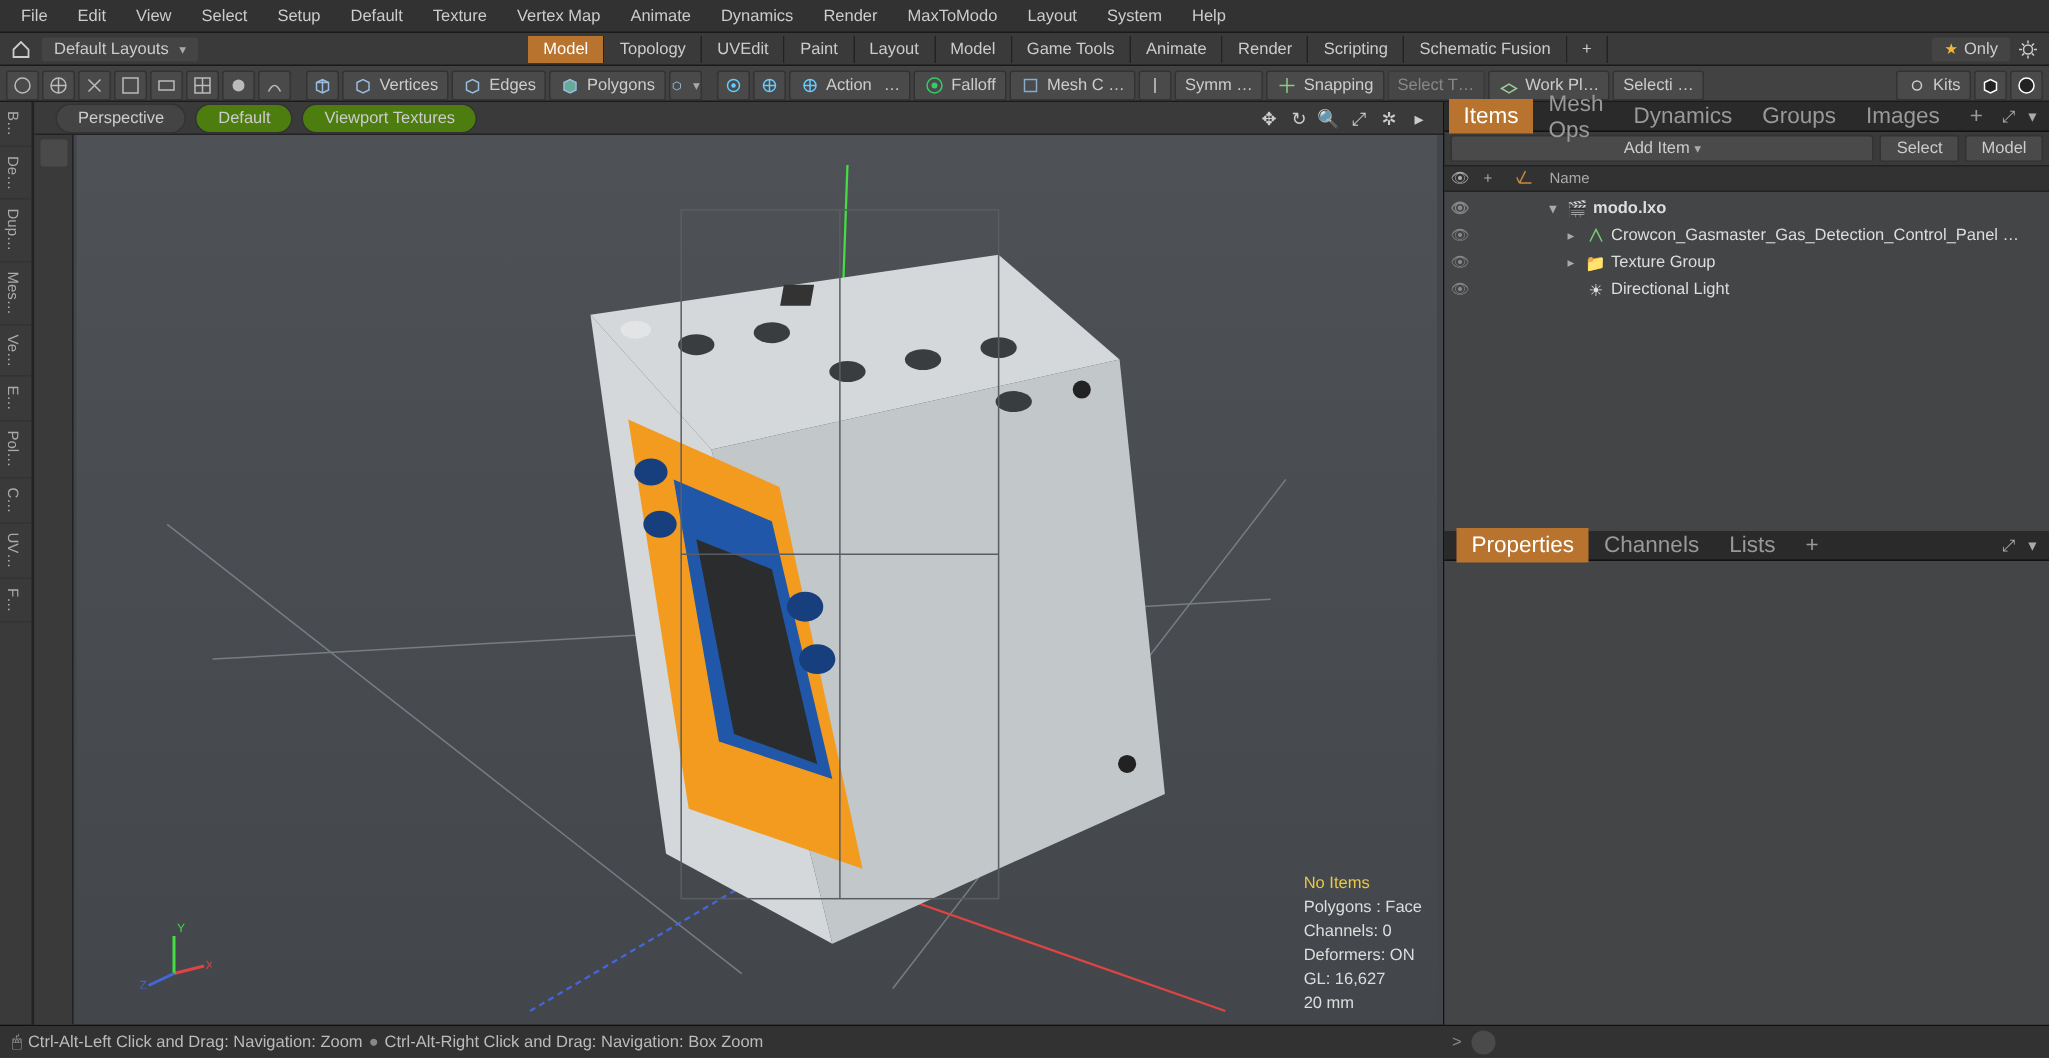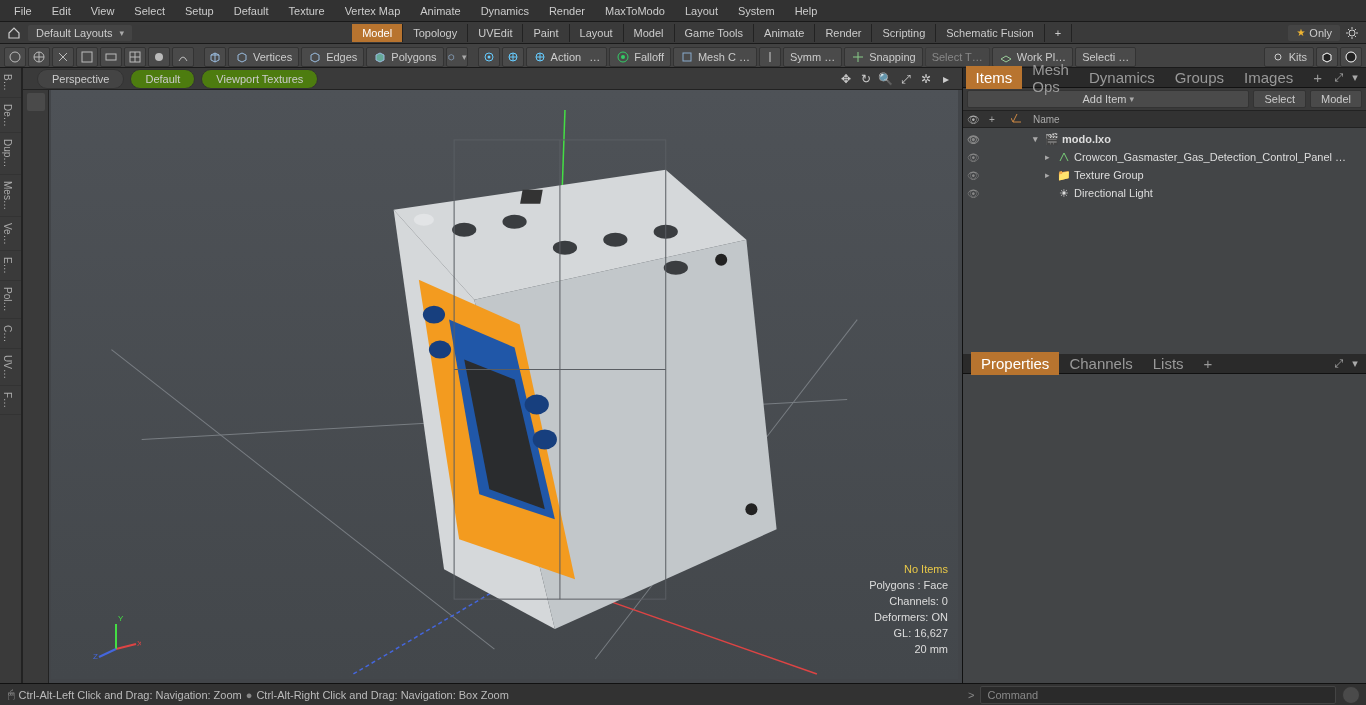--- a/index.html
+++ b/index.html
@@ -40,21 +40,21 @@
 .vp-tab.r { background: #4d7c0f; }
 .vp-icons-right { margin-left: auto; display: flex; gap: 4px; padding-right: 4px; }
 .vp-icons-right span { width: 16px; height: 16px; display:flex; align-items:center; justify-content:center; font-size:12px; color:#ccc; }
 
 .canvas { position: absolute; top: 22px; left: 28px; right: 4px; bottom: 4px; background: linear-gradient(180deg, #4e5257 0%, #43474b 100%); overflow: hidden; }
 .canvas svg { width: 100%; height: 100%; }
 
 .vp-left-strip { position: absolute; top: 22px; left: 0; bottom: 0; width: 26px; background: #3a3a3a; border-right:1px solid #222; display:flex; flex-direction:column; }
 .vp-left-strip .dot { width:18px;height:18px;margin:3px auto;background:#4a4a4a;border-radius:2px; }
 
-.vp-stats { position: absolute; right: 10px; bottom: 22px; text-align: right; font-size: 11px; line-height: 16px; color: #ddd; }
+.vp-stats { position: absolute; right: 10px; bottom: 2px; font-size: 11px; line-height: 16px; color: #ddd; }
 .vp-stats .y { color: #e8c848; }
 
 .axis-gizmo { position: absolute; left: 40px; bottom: 20px; width: 50px; height: 50px; }
 
 
 .right-panels { width: 404px; background: #323232; display: flex; flex-direction: column; border-left: 1px solid #111; }
 .panel-tabs { height: 20px; display: flex; align-items: center; background: #2a2a2a; border-bottom: 1px solid #111; position: relative; }
 .panel-tabs .ptab { padding: 3px 10px; font-size: 15px; color: #999; }
 .panel-tabs .ptab.active { background: #b8742f; color: #fff; }
 .panel-tabs .ptab-icons { margin-left:auto; display:flex; gap:2px; padding-right:4px; }
@@ -505,16 +505,15 @@
 
 <div class="statusbar">
   <div class="hint">
     <span>🖱</span>
     <span>Ctrl-Alt-Left Click and Drag: Navigation: Zoom</span>
     <span class="dot-sep">●</span>
     <span>Ctrl-Alt-Right Click and Drag: Navigation: Box Zoom</span>
   </div>
   <div class="cmd-area">
     <span class="cmd-prompt">&gt;</span>
-    <div class="cmd-input">Command</div>
     <div class="rec-btn"></div>
   </div>
 </div>
 
 </body></html>

